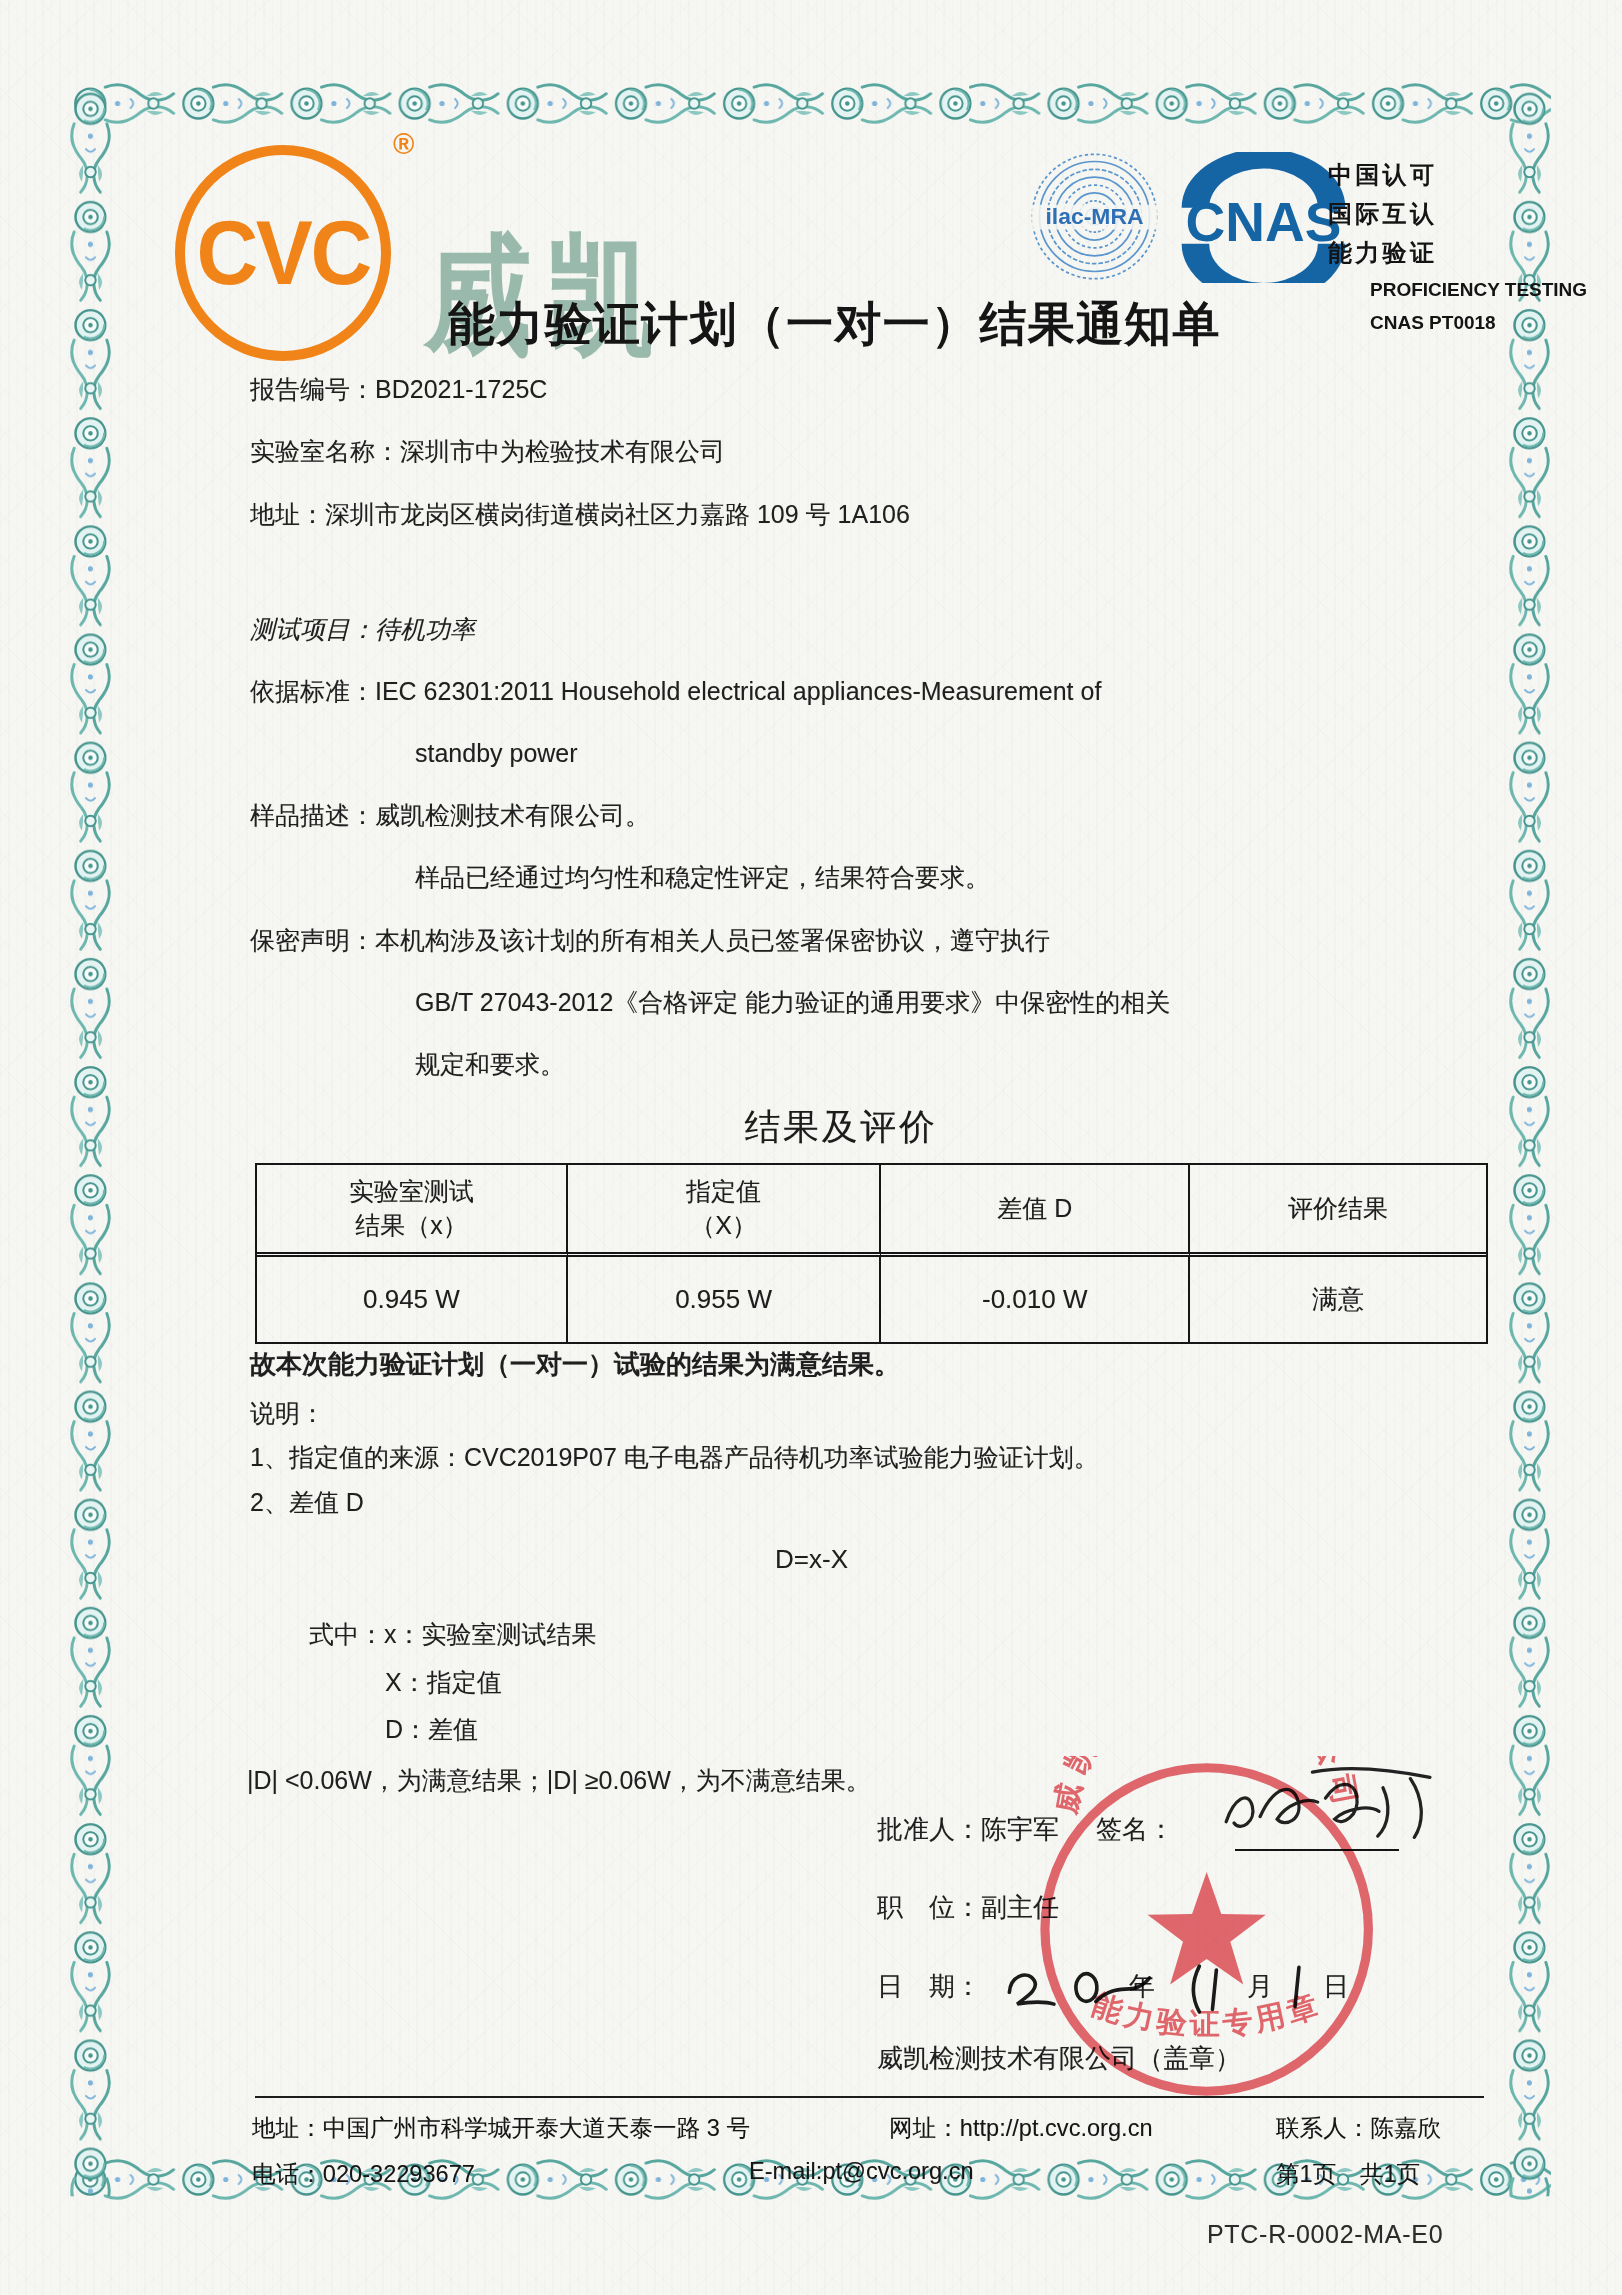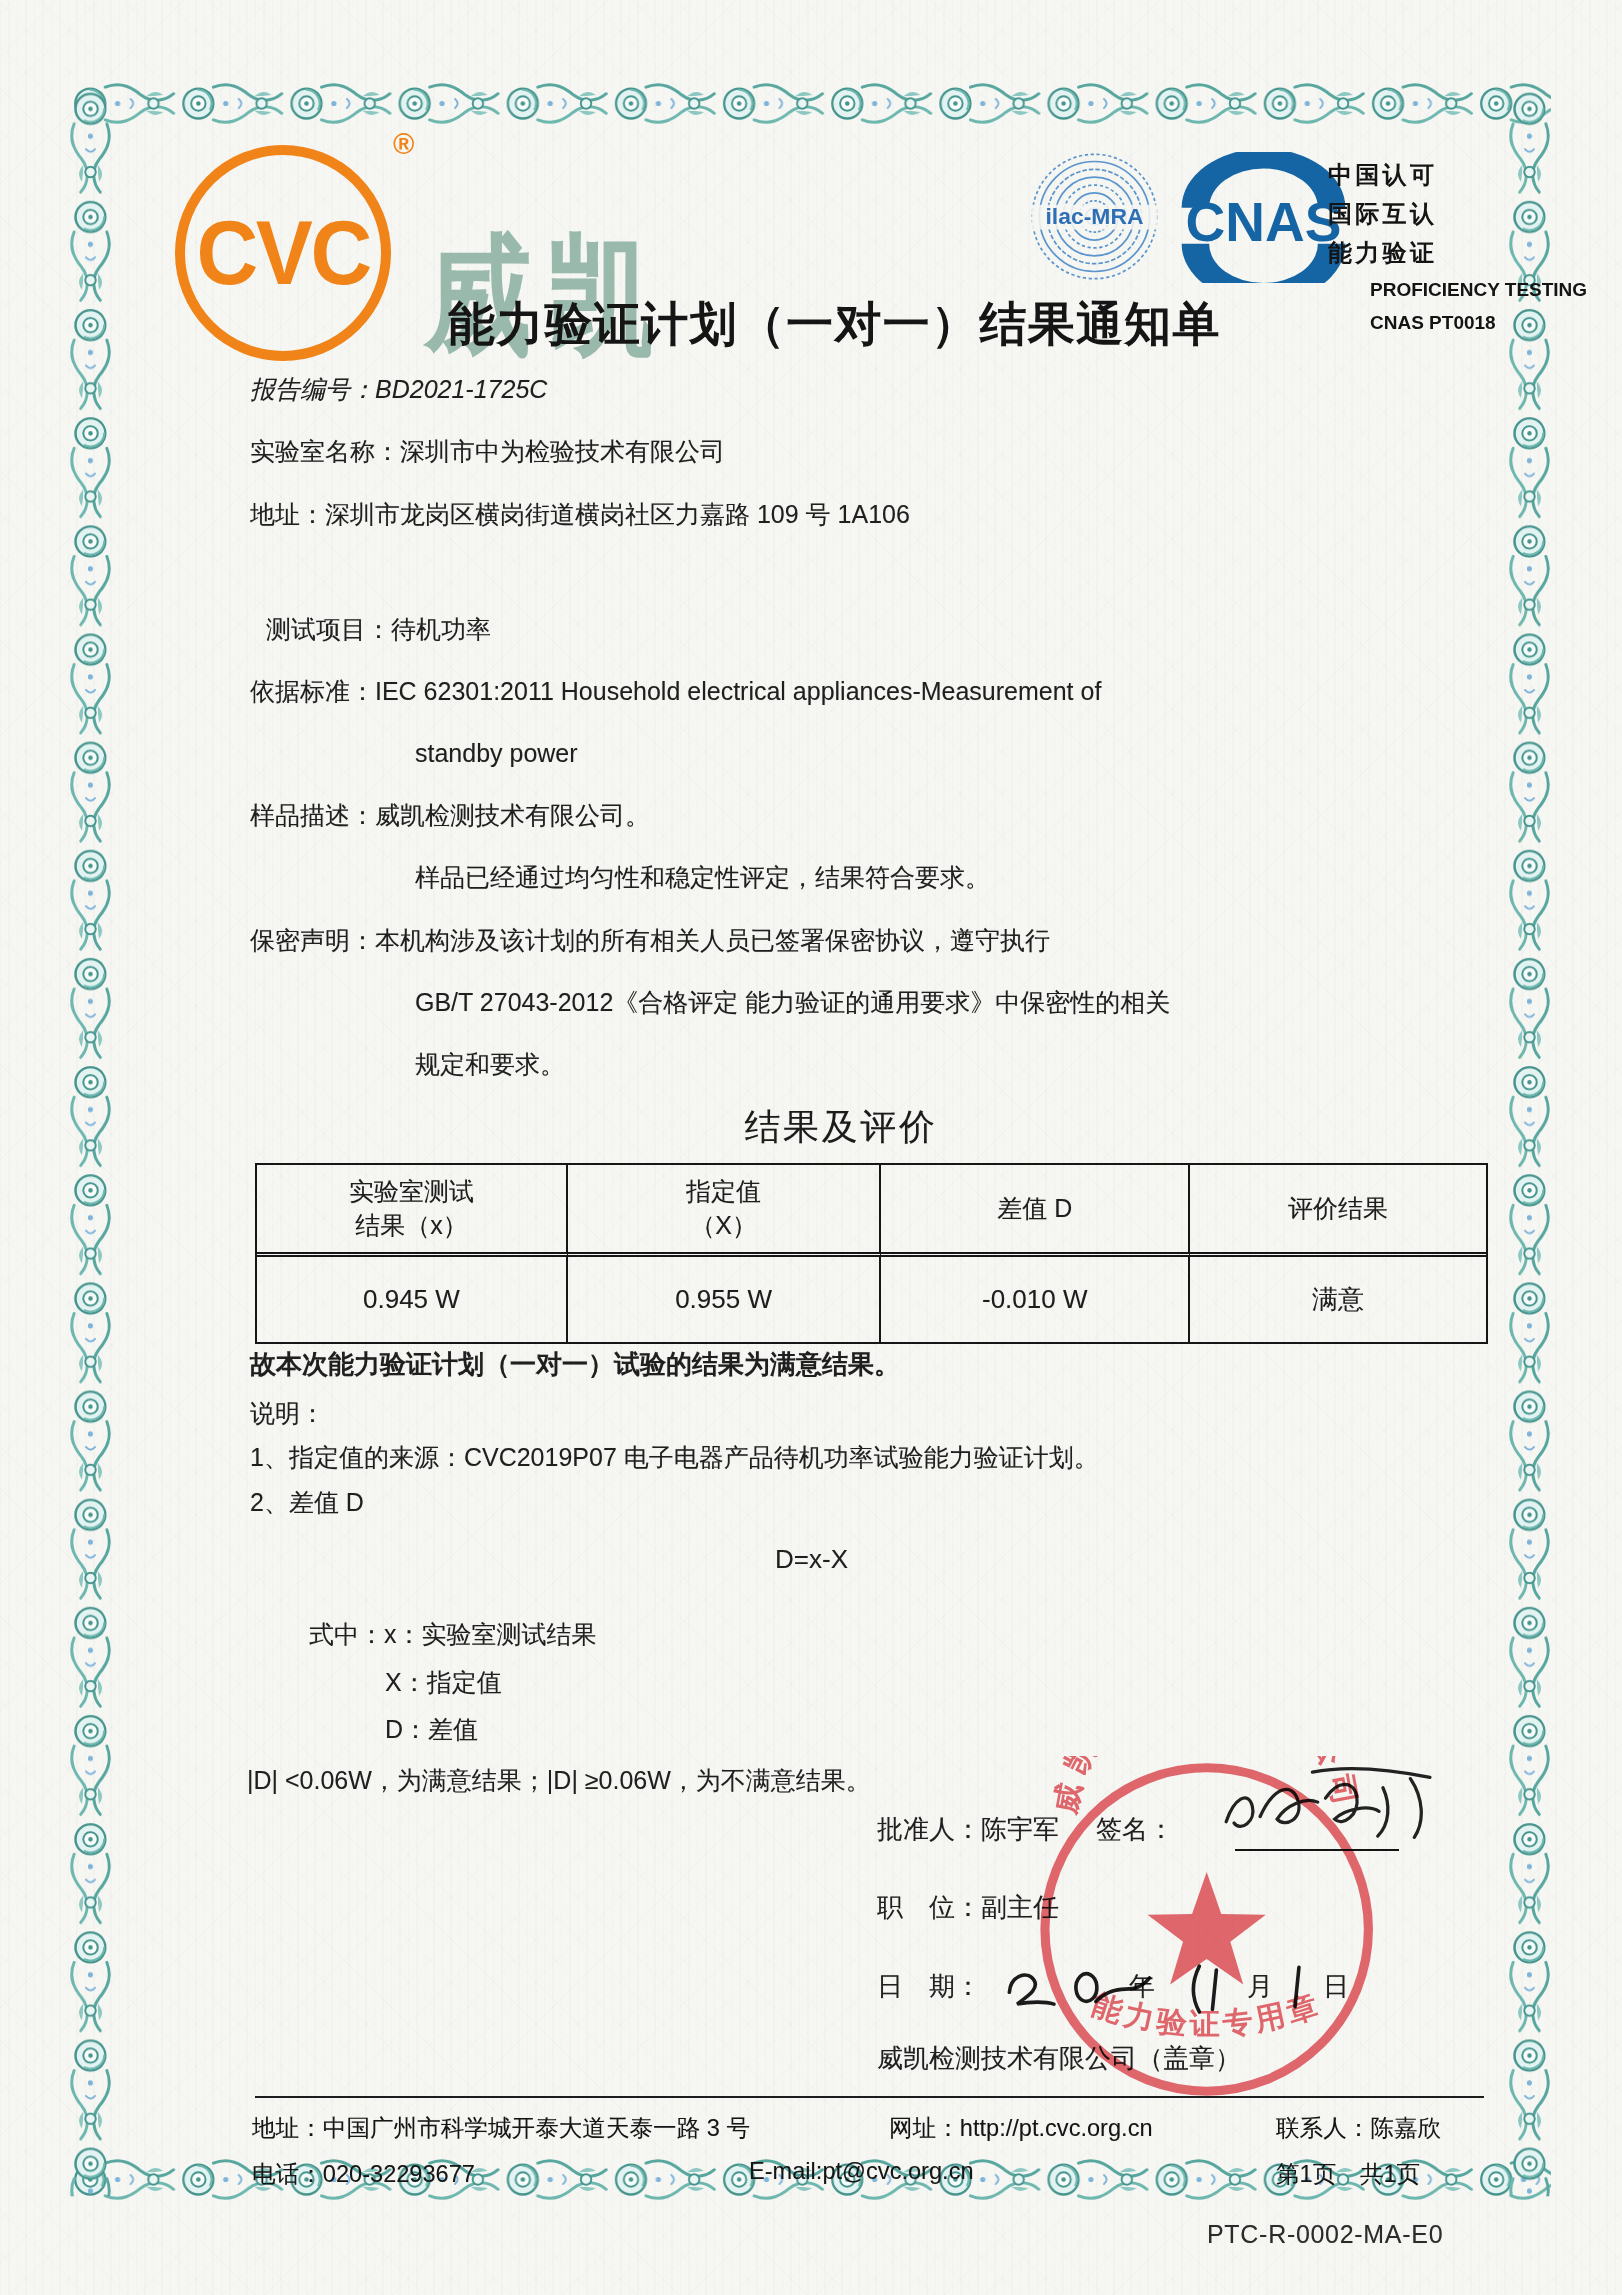--- a/index.html
+++ b/index.html
@@ -153,30 +153,30 @@
   <div class="abs accred" style="left:1328px;top:156px;">
     <div class="cn">中国认可</div>
     <div class="cn">国际互认</div>
     <div class="cn">能力验证</div>
     <div class="en">PROFICIENCY TESTING</div>
     <div class="en">CNAS PT0018</div>
   </div>
 
   <div class="abs title" style="left:46px;top:293px;width:1577px;">能力验证计划（一对一）结果通知单</div>
 
-  <div class="abs doc-text" style="left:250px;top:374px;font-style:italic;">
+  <div class="abs doc-text" style="left:250px;top:374px;">
     <span>报告编号：</span><span>BD2021-1725C</span>
   </div>
   <div class="abs doc-text" style="left:250px;top:436px;">
     <span>实验室名称：</span><span>深圳市中为检验技术有限公司</span>
   </div>
   <div class="abs doc-text" style="left:250px;top:499px;">
     <span>地址：</span><span>深圳市龙岗区横岗街道横岗社区力嘉路 109 号 1A106</span>
   </div>
-  <div class="abs doc-text" style="left:266px;top:614px;">
+  <div class="abs doc-text" style="left:250px;top:614px;font-style:italic;">
     <span>测试项目：</span><span>待机功率</span>
   </div>
   <div class="abs doc-text" style="left:250px;top:676px;">
     <span>依据标准：</span><span>IEC 62301:2011 Household electrical appliances-Measurement of</span>
   </div>
   <div class="abs doc-text" style="left:415px;top:738px;">standby power</div>
   <div class="abs doc-text" style="left:250px;top:800px;">
     <span>样品描述：</span><span>威凯检测技术有限公司。</span>
   </div>
   <div class="abs doc-text" style="left:415px;top:862px;">样品已经通过均匀性和稳定性评定，结果符合要求。</div>

